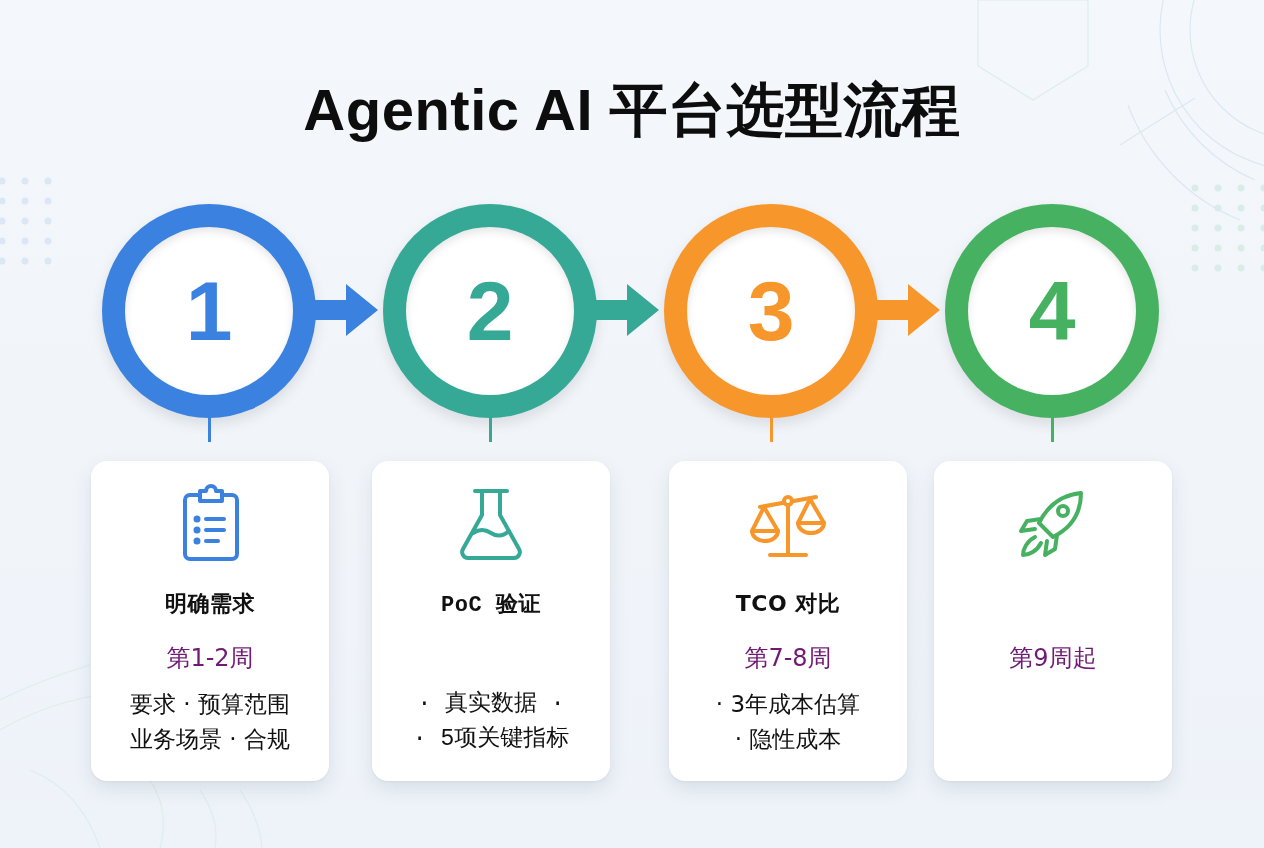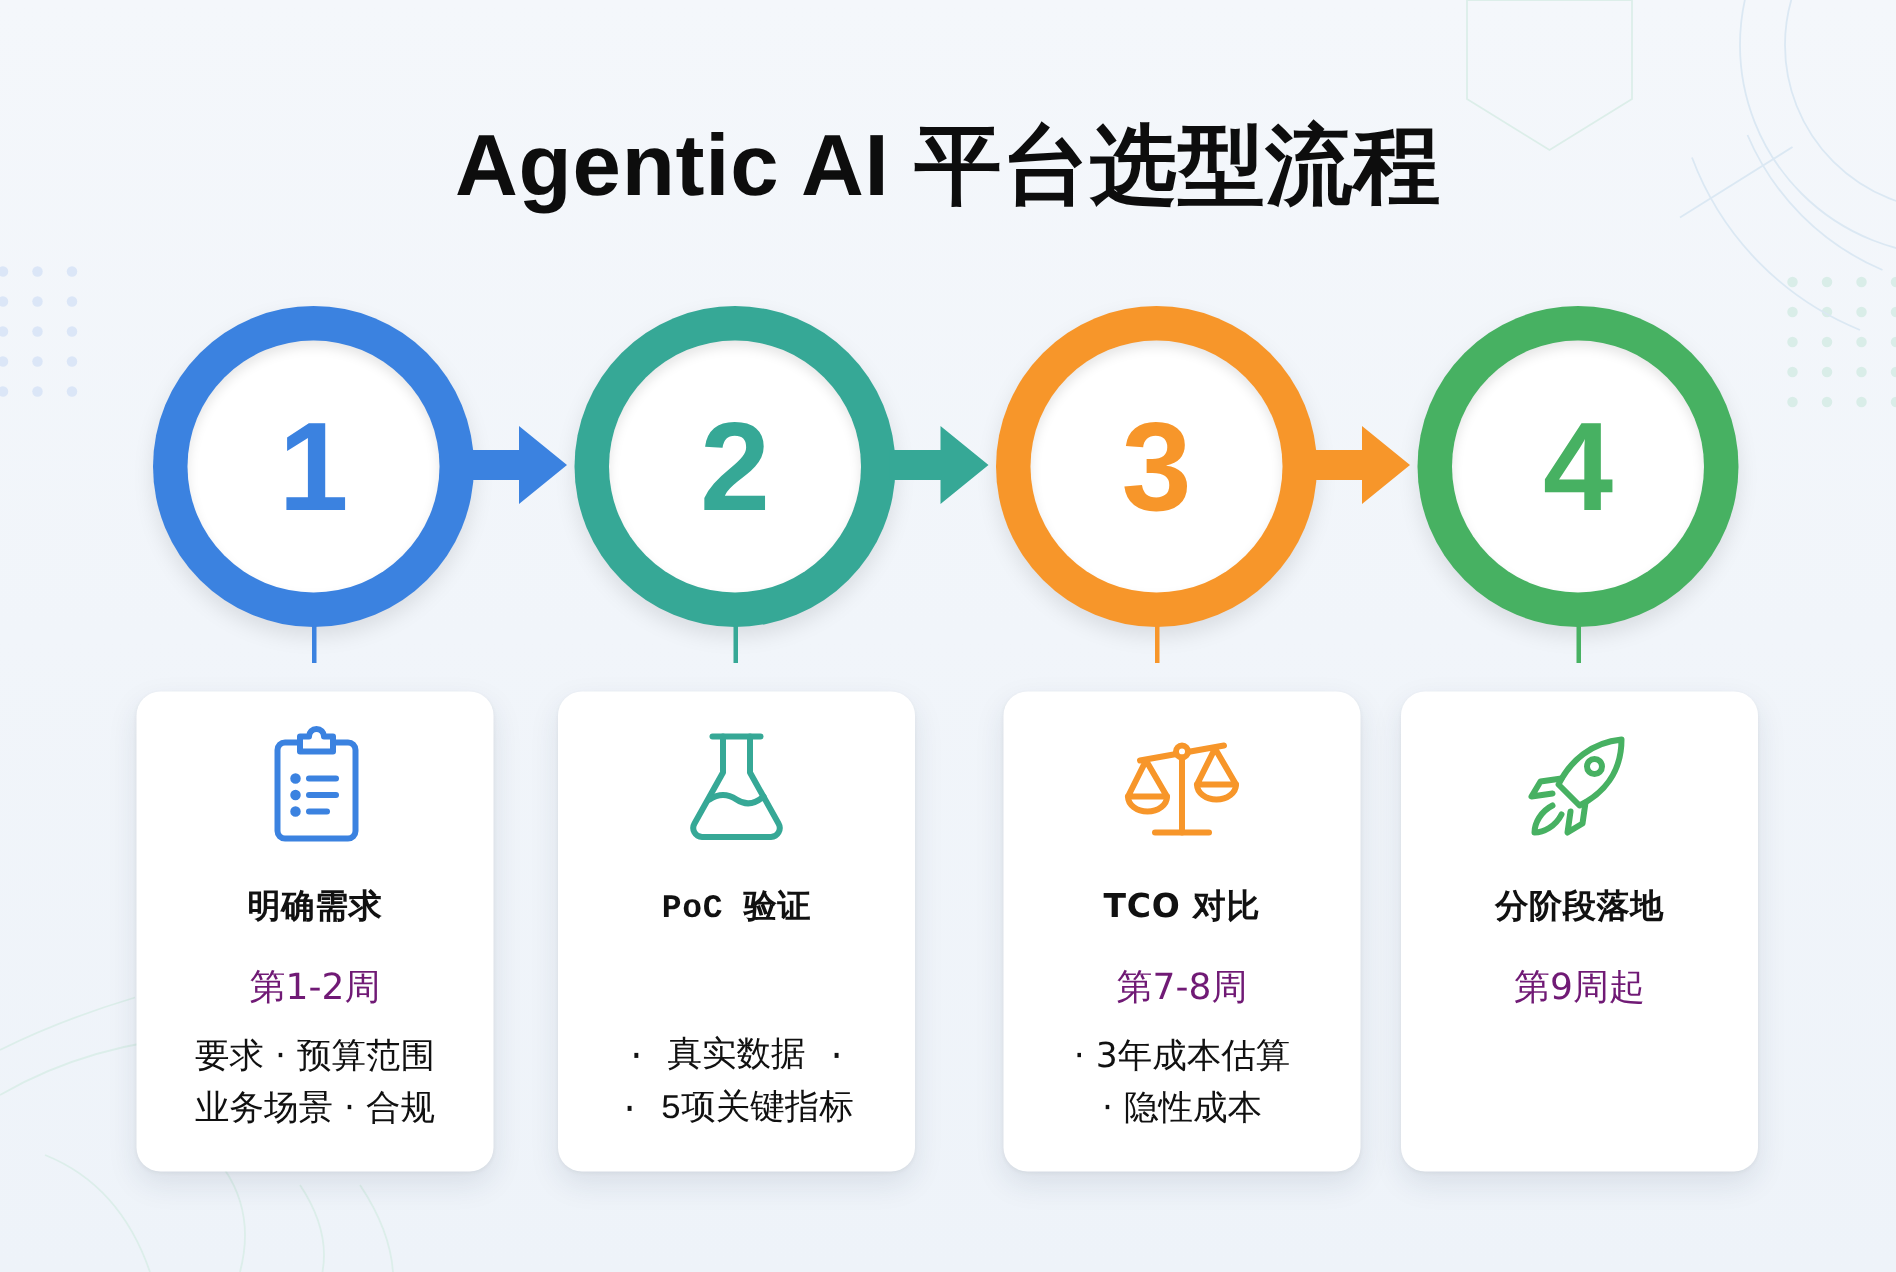--- a/index.html
+++ b/index.html
@@ -208,15 +208,14 @@
 </div>
 
 <div class="card" style="left:934px;">
   <svg class="icon" viewBox="0 0 80 80" fill="none" stroke="#47b162" stroke-width="4" stroke-linecap="round" stroke-linejoin="round">
     <path d="M68,10 C48,12 34,24 26,40 L40,54 C56,46 68,32 68,10 z"></path>
     <circle cx="50" cy="28" r="5"></circle>
     <path d="M28,36 L14,38 L8,48 L22,46"></path>
     <path d="M44,52 L42,66 L32,72 L34,58"></path>
     <path d="M22,54 C14,58 10,66 10,72 C16,72 24,68 28,60"></path>
   </svg>
-  <div class="name">分阶段落地</div>
   <div class="weeks">第9周起</div>
 </div>
 
 </body></html>

